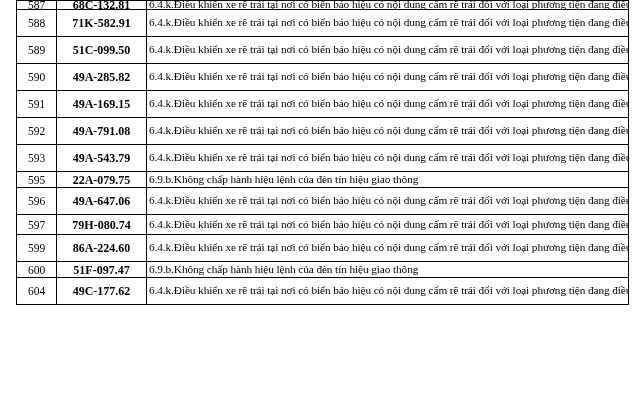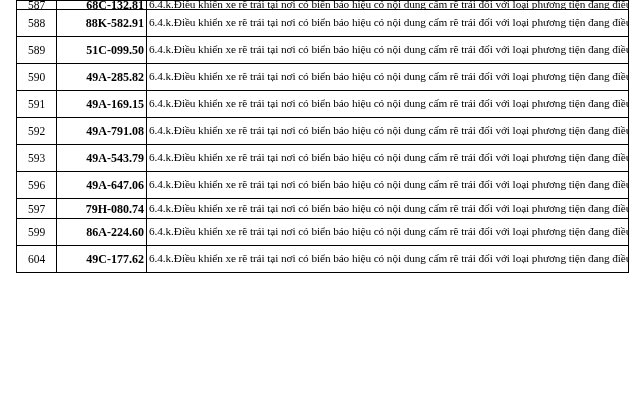--- a/index.html
+++ b/index.html
@@ -37,21 +37,21 @@
   col.c-idx { width: 40px; }
   col.c-plate { width: 90px; }
   col.c-desc { width: 482px; }
 
   td.idx {
     text-align: center;
     font-size: 11.5px;
     font-family: "Liberation Serif", serif;
   }
   td.plate {
-    text-align: right;
+    text-align: center;
     font-size: 12px;
     font-weight: bold;
     font-family: "Liberation Serif", serif;
   }
   td.desc {
     text-align: left;
     font-size: 11.3px;
     font-family: "Liberation Serif", serif;
     letter-spacing: -0.1px;
   }
@@ -77,21 +77,21 @@
       <col class="c-desc">
     </colgroup>
     <tbody>
       <tr class="clipped">
         <td class="idx">587</td>
         <td class="plate">68C-132.81</td>
         <td class="desc">6.4.k.Điều khiển xe rẽ trái tại nơi có biển báo hiệu có nội dung cấm rẽ trái đối với loại phương tiện đang điều khiển</td>
       </tr>
       <tr class="tall">
         <td class="idx">588</td>
-        <td class="plate">88K-582.91</td>
+        <td class="plate">71K-582.91</td>
         <td class="desc">6.4.k.Điều khiển xe rẽ trái tại nơi có biển báo hiệu có nội dung cấm rẽ trái đối với loại phương tiện đang điều khiển</td>
       </tr>
       <tr class="tall">
         <td class="idx">589</td>
         <td class="plate">51C-099.50</td>
         <td class="desc">6.4.k.Điều khiển xe rẽ trái tại nơi có biển báo hiệu có nội dung cấm rẽ trái đối với loại phương tiện đang điều khiển</td>
       </tr>
       <tr class="tall">
         <td class="idx">590</td>
         <td class="plate">49A-285.82</td>
@@ -105,35 +105,45 @@
       <tr class="tall">
         <td class="idx">592</td>
         <td class="plate">49A-791.08</td>
         <td class="desc">6.4.k.Điều khiển xe rẽ trái tại nơi có biển báo hiệu có nội dung cấm rẽ trái đối với loại phương tiện đang điều khiển</td>
       </tr>
       <tr class="tall">
         <td class="idx">593</td>
         <td class="plate">49A-543.79</td>
         <td class="desc">6.4.k.Điều khiển xe rẽ trái tại nơi có biển báo hiệu có nội dung cấm rẽ trái đối với loại phương tiện đang điều khiển</td>
       </tr>
+      <tr class="short">
+        <td class="idx">595</td>
+        <td class="plate">22A-079.75</td>
+        <td class="desc">6.9.b.Không chấp hành hiệu lệnh của đèn tín hiệu giao thông</td>
+      </tr>
       <tr class="tall">
         <td class="idx">596</td>
         <td class="plate">49A-647.06</td>
         <td class="desc">6.4.k.Điều khiển xe rẽ trái tại nơi có biển báo hiệu có nội dung cấm rẽ trái đối với loại phương tiện đang điều khiển</td>
       </tr>
       <tr class="mid">
         <td class="idx">597</td>
         <td class="plate">79H-080.74</td>
         <td class="desc">6.4.k.Điều khiển xe rẽ trái tại nơi có biển báo hiệu có nội dung cấm rẽ trái đối với loại phương tiện đang điều khiển</td>
       </tr>
       <tr class="tall">
         <td class="idx">599</td>
         <td class="plate">86A-224.60</td>
         <td class="desc">6.4.k.Điều khiển xe rẽ trái tại nơi có biển báo hiệu có nội dung cấm rẽ trái đối với loại phương tiện đang điều khiển</td>
       </tr>
+      <tr class="short">
+        <td class="idx">600</td>
+        <td class="plate">51F-097.47</td>
+        <td class="desc">6.9.b.Không chấp hành hiệu lệnh của đèn tín hiệu giao thông</td>
+      </tr>
       <tr class="tall">
         <td class="idx">604</td>
         <td class="plate">49C-177.62</td>
         <td class="desc">6.4.k.Điều khiển xe rẽ trái tại nơi có biển báo hiệu có nội dung cấm rẽ trái đối với loại phương tiện đang điều khiển</td>
       </tr>
     </tbody>
   </table>
 </div>
 
 </body></html>

